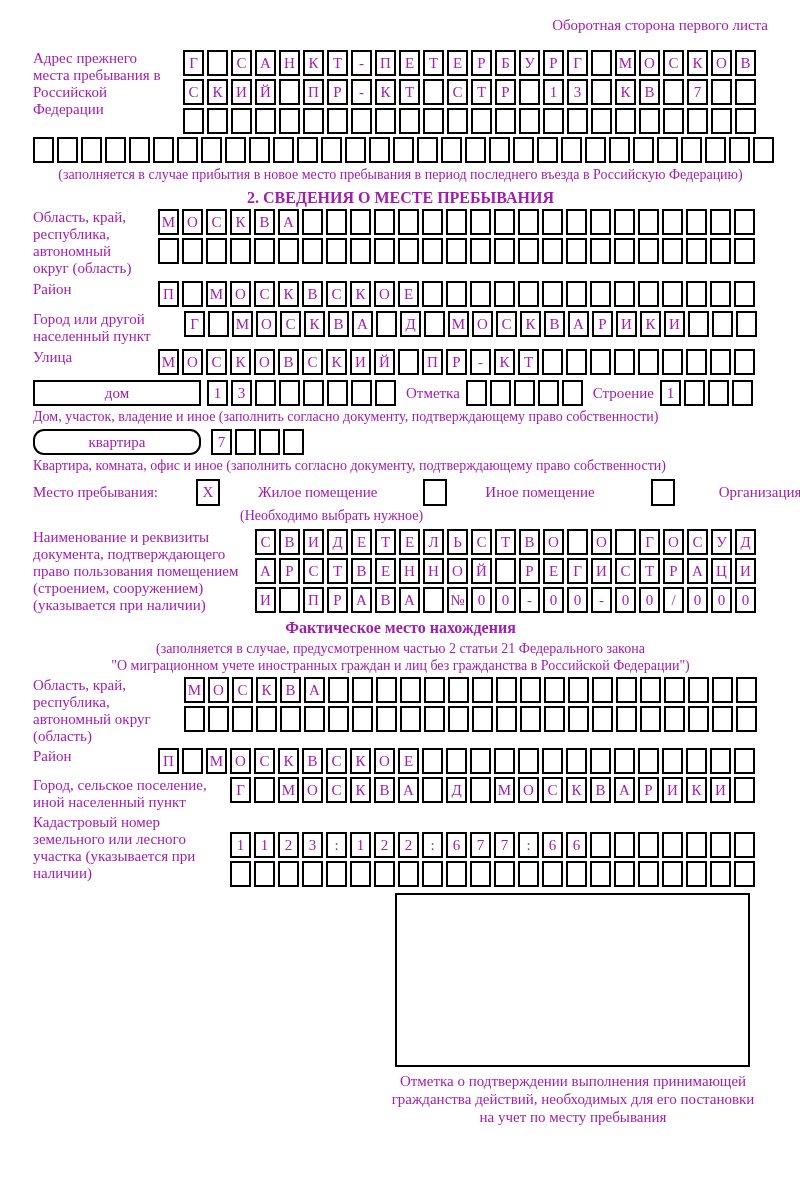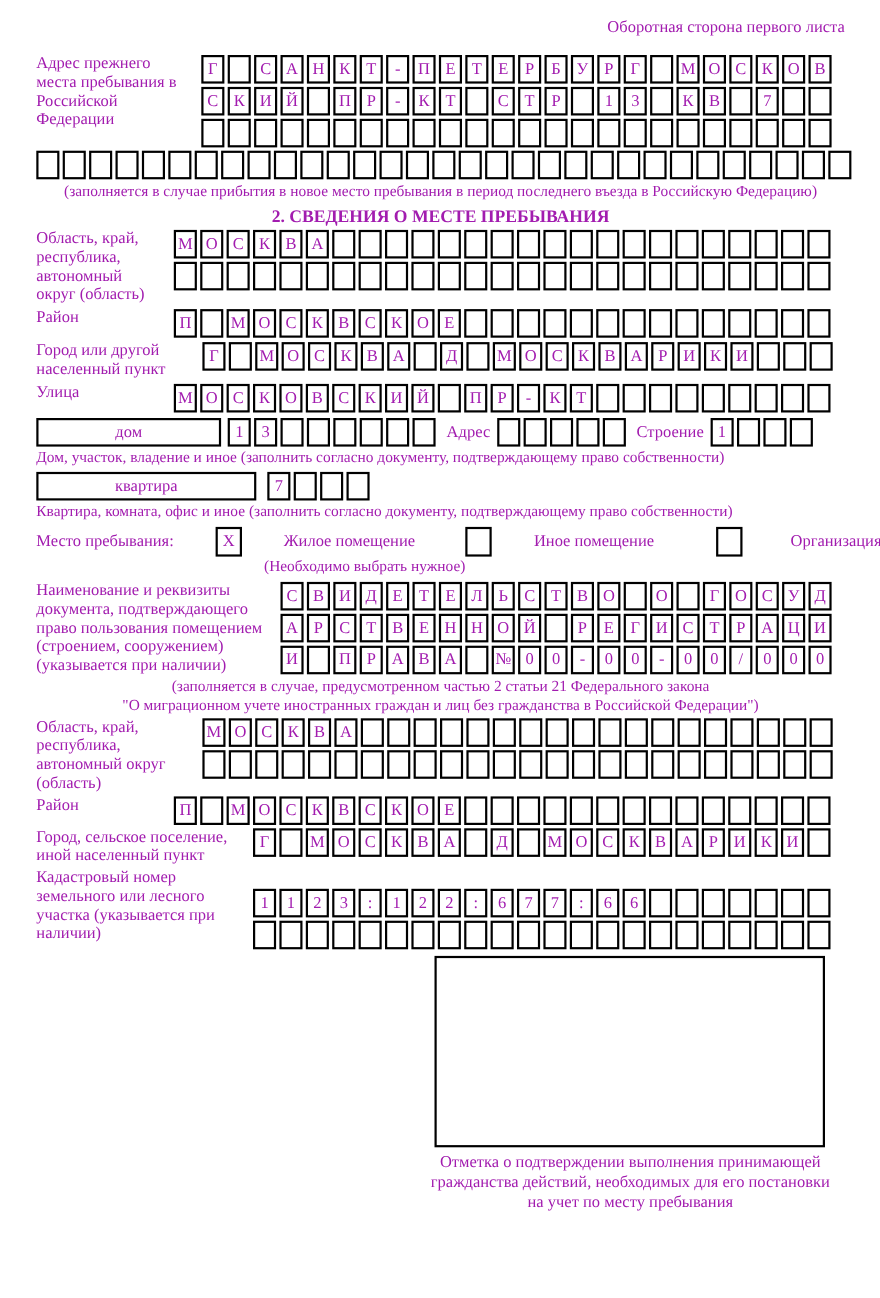--- a/index.html
+++ b/index.html
@@ -36,21 +36,21 @@
   .mt1{margin-top:1px}.mt2{margin-top:2px}.mt3{margin-top:3px}.mt4{margin-top:4px}
   .mt5{margin-top:5px}.mt6{margin-top:6px}.mt16{margin-top:16px}
   .note{font-size:14px;line-height:17px;}
   .center{text-align:center;}
   .h2{font-size:16px;font-weight:bold;text-align:center;line-height:20px;}
   .namedrect{
     box-sizing:border-box;border:2px solid #000000;height:26px;
     font-size:15px;line-height:22px;text-align:center;
   }
   .rect-dom{width:168px;}
-  .rect-kv{width:200px;}
+  .rect-kv{width:168px;border-radius:11px;}
   .inline-label{font-size:15px;line-height:26px;white-space:nowrap;}
   .houserow{display:flex;align-items:flex-start;}
   .stay{display:flex;align-items:center;gap:28px;}
   .stay .cells{margin-left:10px;margin-right:10px;}
   .stay .cell{width:24px;height:27px;line-height:23px;}
   .opt{font-size:15px;white-space:nowrap;}
   .stay-note{font-size:14px;margin-left:207px;line-height:17px;}
   .cad-rows{margin-top:18px;}
   .stamp-box{
     box-sizing:border-box;border:2px solid #000;
@@ -342,21 +342,21 @@
     <div class="cells" style="margin-left:6px">
         <span class="cell">1</span>
         <span class="cell">3</span>
         <span class="cell"></span>
         <span class="cell"></span>
         <span class="cell"></span>
         <span class="cell"></span>
         <span class="cell"></span>
         <span class="cell"></span>
       </div>
-    <div class="inline-label" style="margin-left:10px;margin-right:6px">Адрес</div>
+    <div class="inline-label" style="margin-left:10px;margin-right:6px">Отметка</div>
     <div class="cells">
         <span class="cell"></span>
         <span class="cell"></span>
         <span class="cell"></span>
         <span class="cell"></span>
         <span class="cell"></span>
       </div>
     <div class="inline-label" style="margin-left:10px;margin-right:6px">Строение</div>
     <div class="cells">
         <span class="cell">1</span>
@@ -463,20 +463,21 @@
           <span class="cell">0</span>
           <span class="cell">0</span>
           <span class="cell">/</span>
           <span class="cell">0</span>
           <span class="cell">0</span>
           <span class="cell">0</span>
         </div>
     </div>
   </div>
 
+  <div class="h2 mt4">Фактическое место нахождения</div>
   <div class="note center mt2">(заполняется в случае, предусмотренном частью 2 статьи 21 Федерального закона</div>
   <div class="note center">"О миграционном учете иностранных граждан и лиц без гражданства в Российской Федерации")</div>
 
   <div class="field mt3">
     <div class="flabel w151">Область, край, республика, автономный округ (область)</div>
     <div class="rows">
       <div class="cells">
           <span class="cell">М</span>
           <span class="cell">О</span>
           <span class="cell">С</span>

